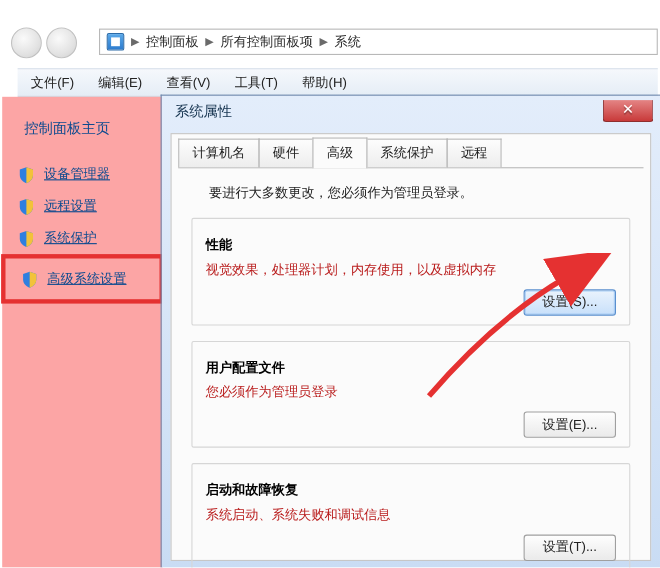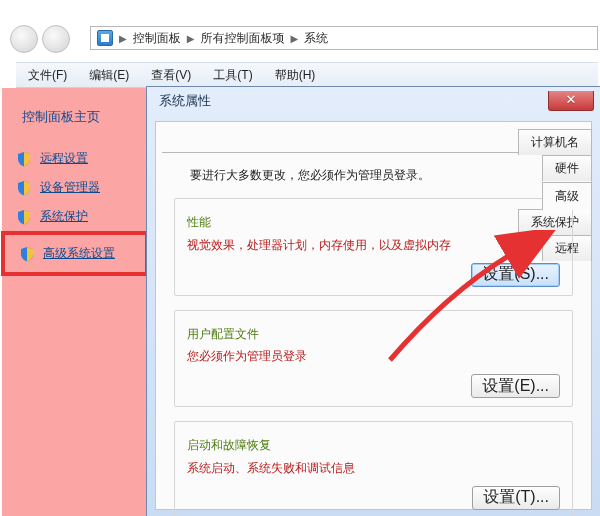--- a/index.html
+++ b/index.html
@@ -30,34 +30,34 @@
 .highlight-box { border: 4px solid #e53131; margin-left: -1px; margin-right: -1px; padding: 4px 0; }
 
 
 .frame-border { position: absolute; left: 146px; top: 86px; right: 0; bottom: 0; background: linear-gradient(#e3edfb,#c9dcf4); border-left: 1px solid #6d87ad; border-top: 1px solid #6d87ad; }
 .title-row { display: flex; align-items: center; height: 28px; padding-left: 12px; gap: 20px; }
 .dlg-title { color: #14324e; font-size: 13px; flex: 1; }
 .close-btn { width: 46px; height: 20px; margin-right: 6px; border-radius: 0 0 3px 3px; background: linear-gradient(#e48484,#c83a3a); border: 1px solid #8f2e2e; border-top: none; color: #fff; text-align: center; font-size: 13px; line-height: 18px; cursor: pointer; text-shadow: 0 1px 1px rgba(0,0,0,.3); }
 .dlg-body { position: absolute; left: 8px; right: 8px; top: 34px; bottom: 6px; background: #fbfbfb; border: 1px solid #c6c6c6; }
 
 
-.tab-strip { display: flex; align-items: flex-end; height: 30px; padding-left: 6px; padding-top: 7px; gap: 0; flex-direction: column; }
+.tab-strip { display: flex; align-items: flex-end; height: 30px; padding-left: 6px; padding-top: 7px; gap: 0; }
 .tab { padding: 4px 12px 4px 12px; border: 1px solid #b8b8b8; border-bottom: none; background: linear-gradient(#fdfdfd,#ededed); margin-right: -1px; cursor: pointer; font-size: 12px; color: #222; }
 .tab.active { background: #fbfbfb; position: relative; top: 1px; padding-top: 5px; padding-bottom: 5px; z-index: 2; }
 .tab-underline { height: 1px; background: #b8b8b8; margin: 0 6px; }
 
 .tab-content { padding: 14px 18px 8px 18px; }
 .admin-note { margin-bottom: 14px; color: #222; margin-left: 16px; }
 
 .group { border: 1px solid #d6d6d6; border-radius: 2px; padding: 12px 12px 38px 12px; margin-bottom: 14px; position: relative; line-height: 1.9; }
-.grp-title { color: #4d7c0f; }
+.grp-title { color: #000000; font-weight: bold; }
 .grp-desc { color: #b91c1c; }
 .grp-btn { position: absolute; right: 12px; bottom: 8px; }
 
-.win-btn { min-width: 84px; height: 24px; padding: 0 10px; background: linear-gradient(#fefefe,#eaeaea); border: 1px solid #9f9f9f; border-radius: 3px; cursor: pointer; font-size: 16px; color: #222; }
+.win-btn { min-width: 84px; height: 24px; padding: 0 10px; background: linear-gradient(#fefefe,#eaeaea); border: 1px solid #9f9f9f; border-radius: 3px; cursor: pointer; font-size: 12px; color: #222; }
 .win-btn.primary { background: linear-gradient(#eaf3fd,#c8e0fa); border: 1px solid #5a8fce; box-shadow: 0 0 0 1px #a8cdf5 inset; }
 
 
 .arrow { position: absolute; pointer-events: none; }
 </style>
 </head>
 <body>
 
 <div class="nav-circles">
   <div class="nav-circle"></div>
@@ -85,30 +85,30 @@
 <div class="left-panel">
   <div class="left-title">控制面板主页</div>
 
   <div class="side-item">
     <span class="shield">
         <svg viewBox="0 0 16 16">
           <path d="M8 1 L14 3 V8 C14 12 11 14.5 8 15.5 C5 14.5 2 12 2 8 V3 Z" fill="#2e7fe0"></path>
           <path d="M8 1 L14 3 V8 C14 12 11 14.5 8 15.5 V1 Z" fill="#f2c23a"></path>
         </svg>
       </span>
-    <span class="side-link">远程设置</span>
+    <span class="side-link">设备管理器</span>
   </div>
   <div class="side-item">
     <span class="shield">
         <svg viewBox="0 0 16 16">
           <path d="M8 1 L14 3 V8 C14 12 11 14.5 8 15.5 C5 14.5 2 12 2 8 V3 Z" fill="#2e7fe0"></path>
           <path d="M8 1 L14 3 V8 C14 12 11 14.5 8 15.5 V1 Z" fill="#f2c23a"></path>
         </svg>
       </span>
-    <span class="side-link">设备管理器</span>
+    <span class="side-link">远程设置</span>
   </div>
   <div class="side-item">
     <span class="shield">
         <svg viewBox="0 0 16 16">
           <path d="M8 1 L14 3 V8 C14 12 11 14.5 8 15.5 C5 14.5 2 12 2 8 V3 Z" fill="#2e7fe0"></path>
           <path d="M8 1 L14 3 V8 C14 12 11 14.5 8 15.5 V1 Z" fill="#f2c23a"></path>
         </svg>
       </span>
     <span class="side-link">系统保护</span>
   </div>

